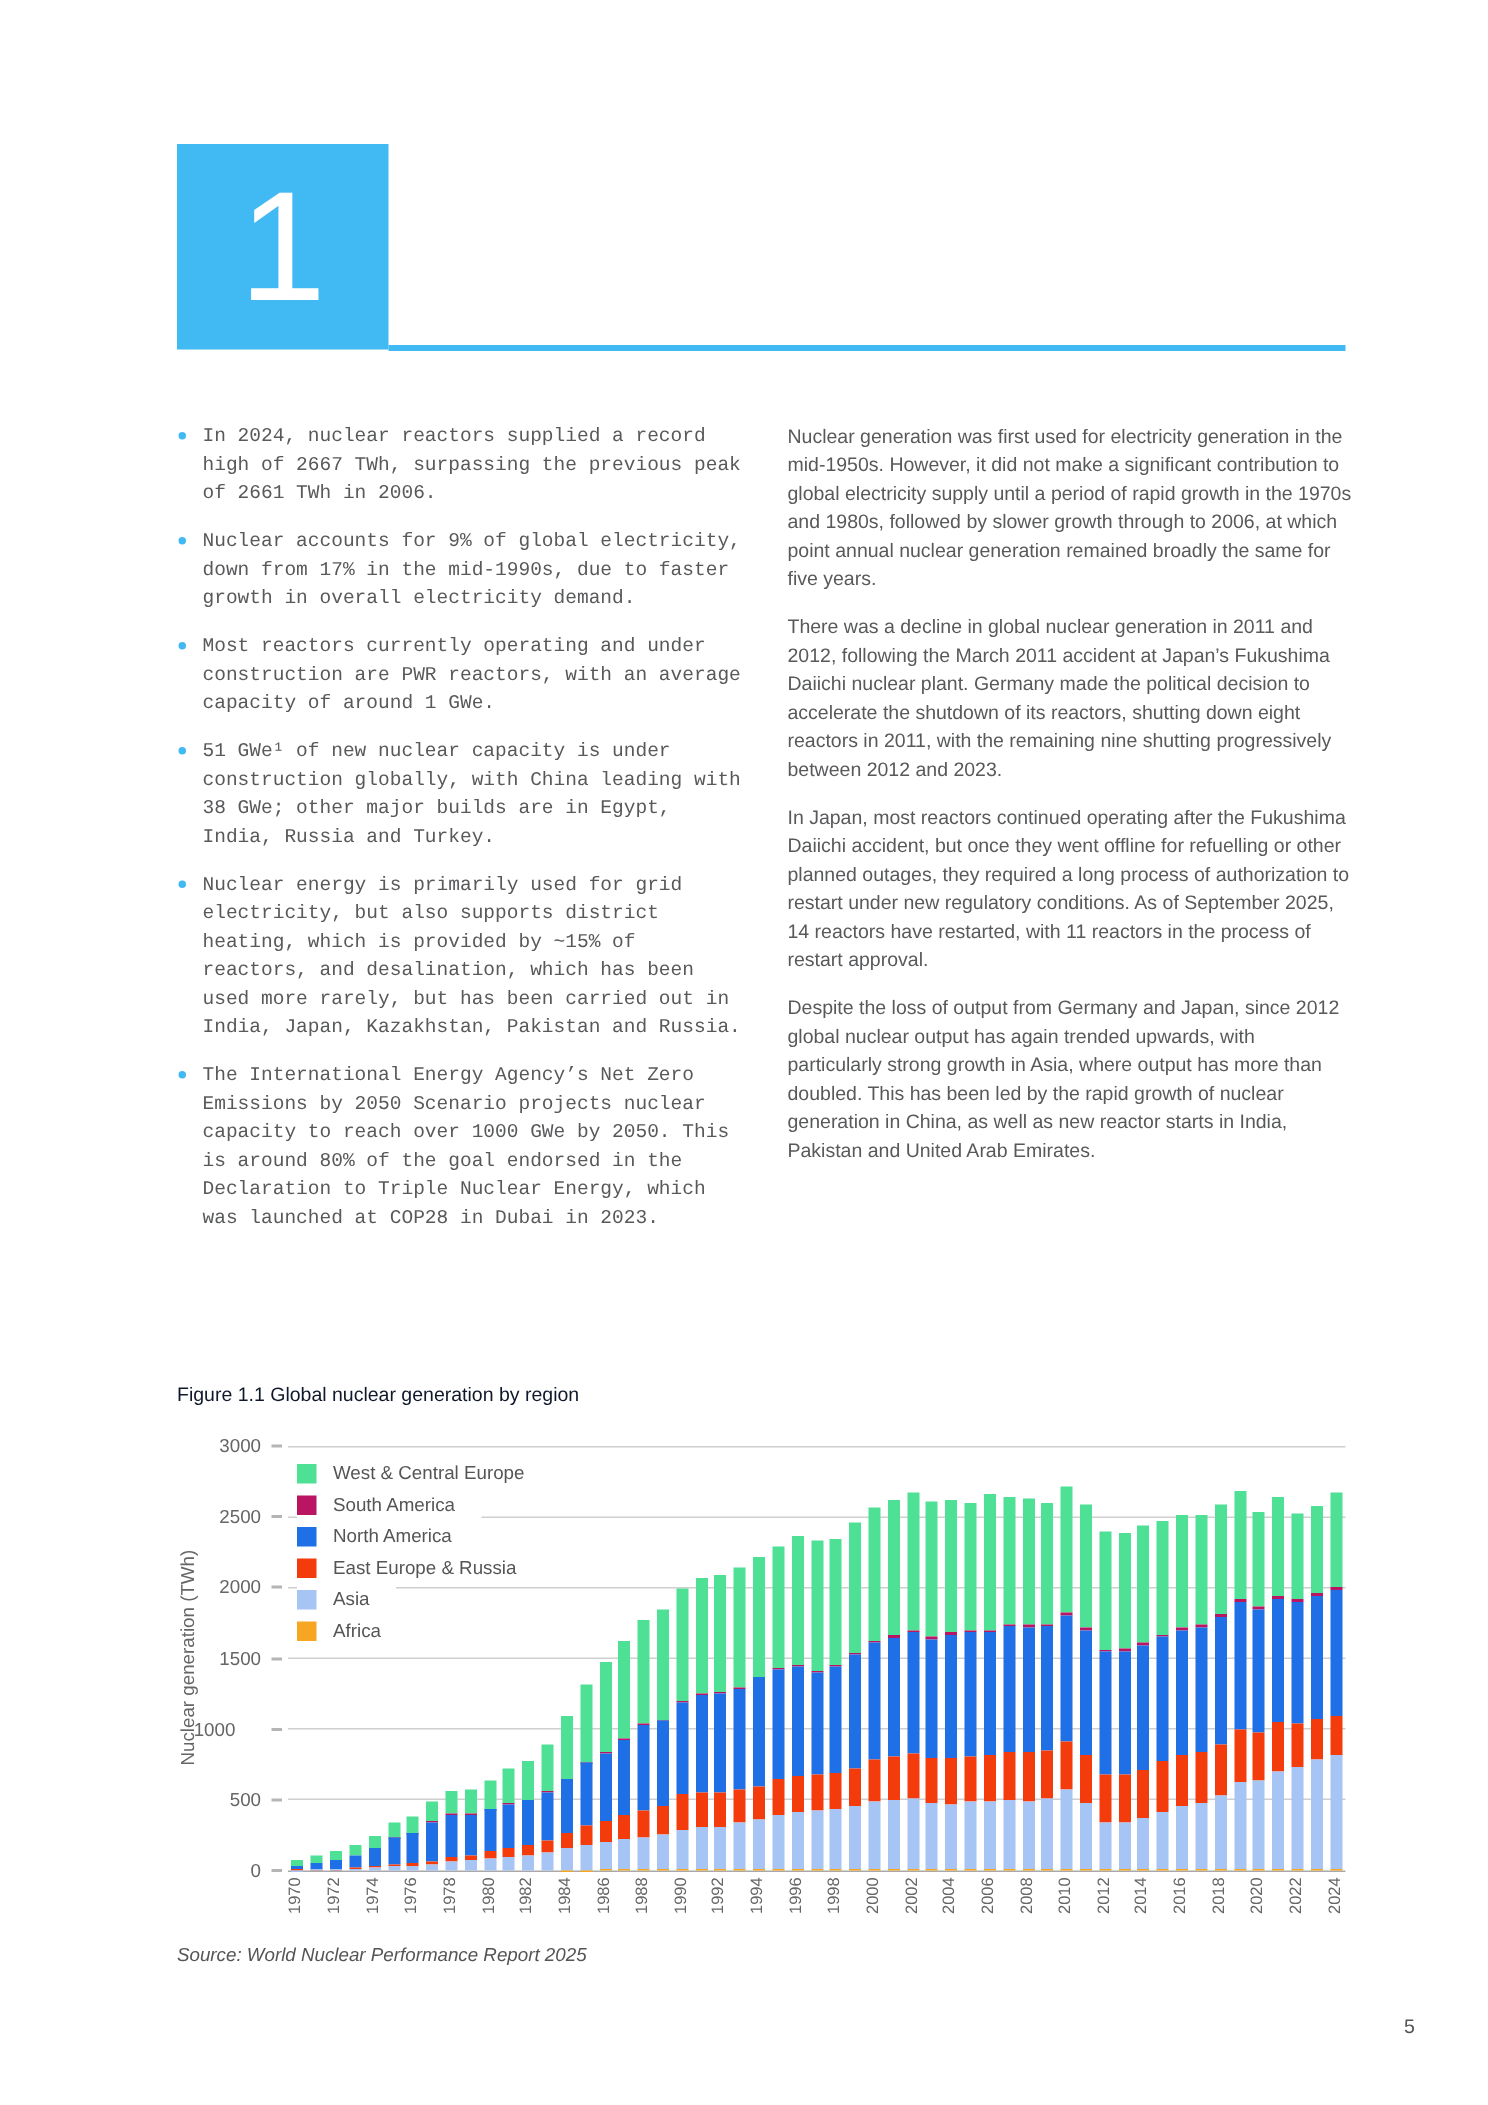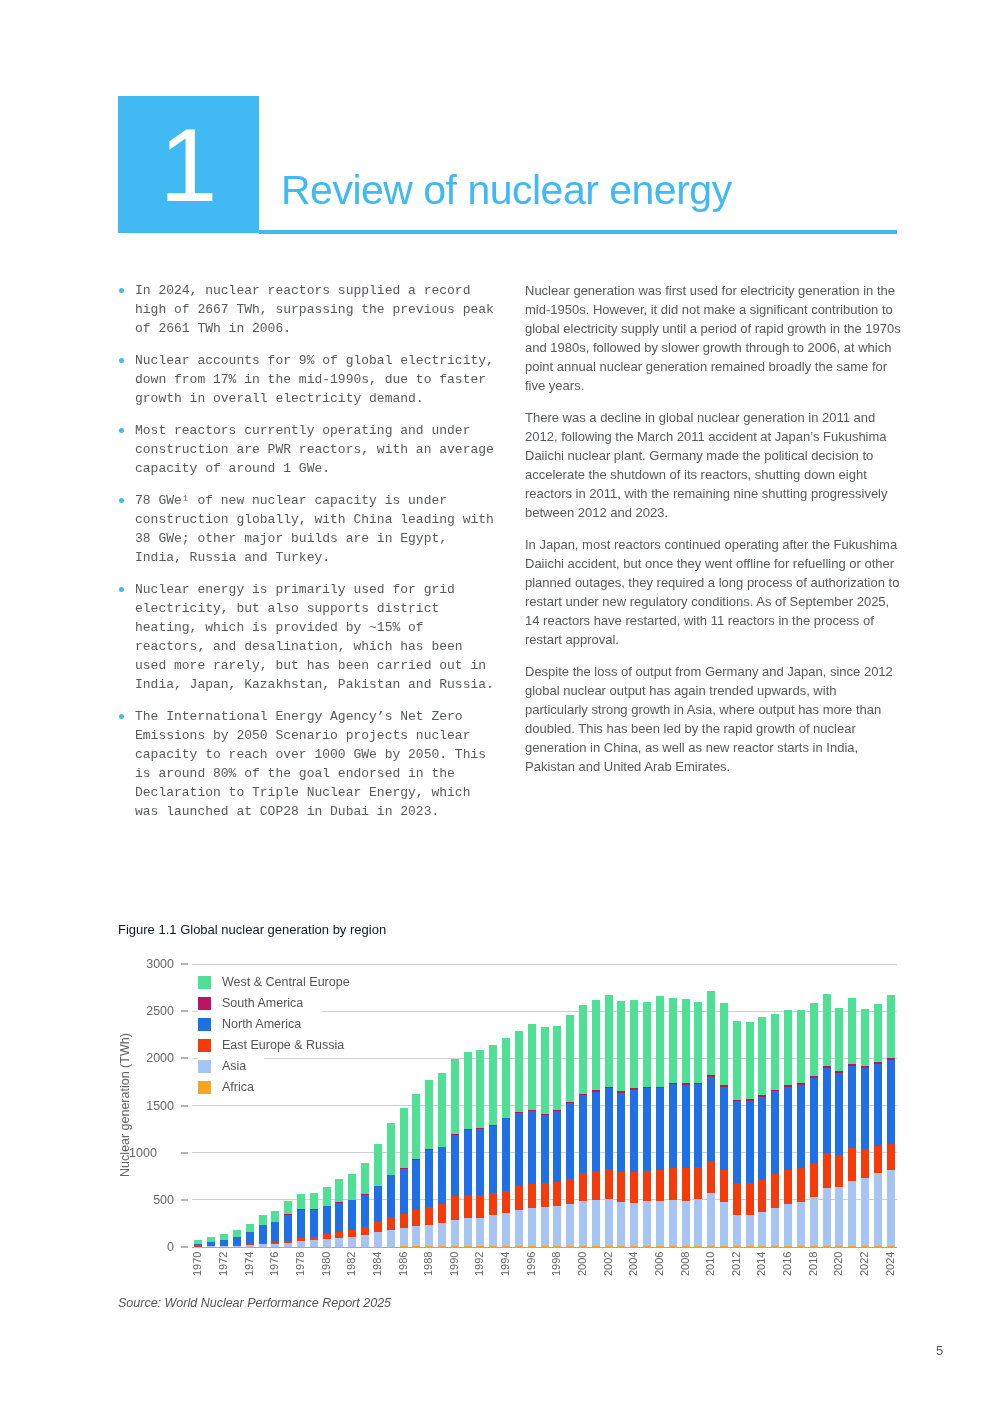--- a/index.html
+++ b/index.html
@@ -51,39 +51,38 @@
   .page-number{position:absolute;left:936px;top:1343px;font-size:13px;color:#555;}
 </style>
 </head>
 <body>
 
 <div class="page">
 
   <div class="chapter-box">
     <span>1</span>
   </div>
-  <div class="chapter-title">Review of nuclear energy</div>
   <div class="title-rule"></div>
 
   <section class="col col-left">
     <div class="bullet">
         <span class="dot"></span>
         <p>In 2024, nuclear reactors supplied a record high of 2667 TWh, surpassing the previous peak of 2661 TWh in 2006.</p>
       </div>
     <div class="bullet">
         <span class="dot"></span>
         <p>Nuclear accounts for 9% of global electricity, down from 17% in the mid-1990s, due to faster growth in overall electricity demand.</p>
       </div>
     <div class="bullet">
         <span class="dot"></span>
         <p>Most reactors currently operating and under construction are PWR reactors, with an average capacity of around 1 GWe.</p>
       </div>
     <div class="bullet">
         <span class="dot"></span>
-        <p>78 GWe¹ of new nuclear capacity is under construction globally, with China leading with 38 GWe; other major builds are in Egypt, India, Russia and Turkey.</p>
+        <p>51 GWe¹ of new nuclear capacity is under construction globally, with China leading with 38 GWe; other major builds are in Egypt, India, Russia and Turkey.</p>
       </div>
     <div class="bullet">
         <span class="dot"></span>
         <p>Nuclear energy is primarily used for grid electricity, but also supports district heating, which is provided by ~15% of reactors, and desalination, which has been used more rarely, but has been carried out in India, Japan, Kazakhstan, Pakistan and Russia.</p>
       </div>
     <div class="bullet">
         <span class="dot"></span>
         <p>The International Energy Agency’s Net Zero Emissions by 2050 Scenario projects nuclear capacity to reach over 1000 GWe by 2050. This is around 80% of the goal endorsed in the Declaration to Triple Nuclear Energy, which was launched at COP28 in Dubai in 2023.</p>
       </div>
   </section>

